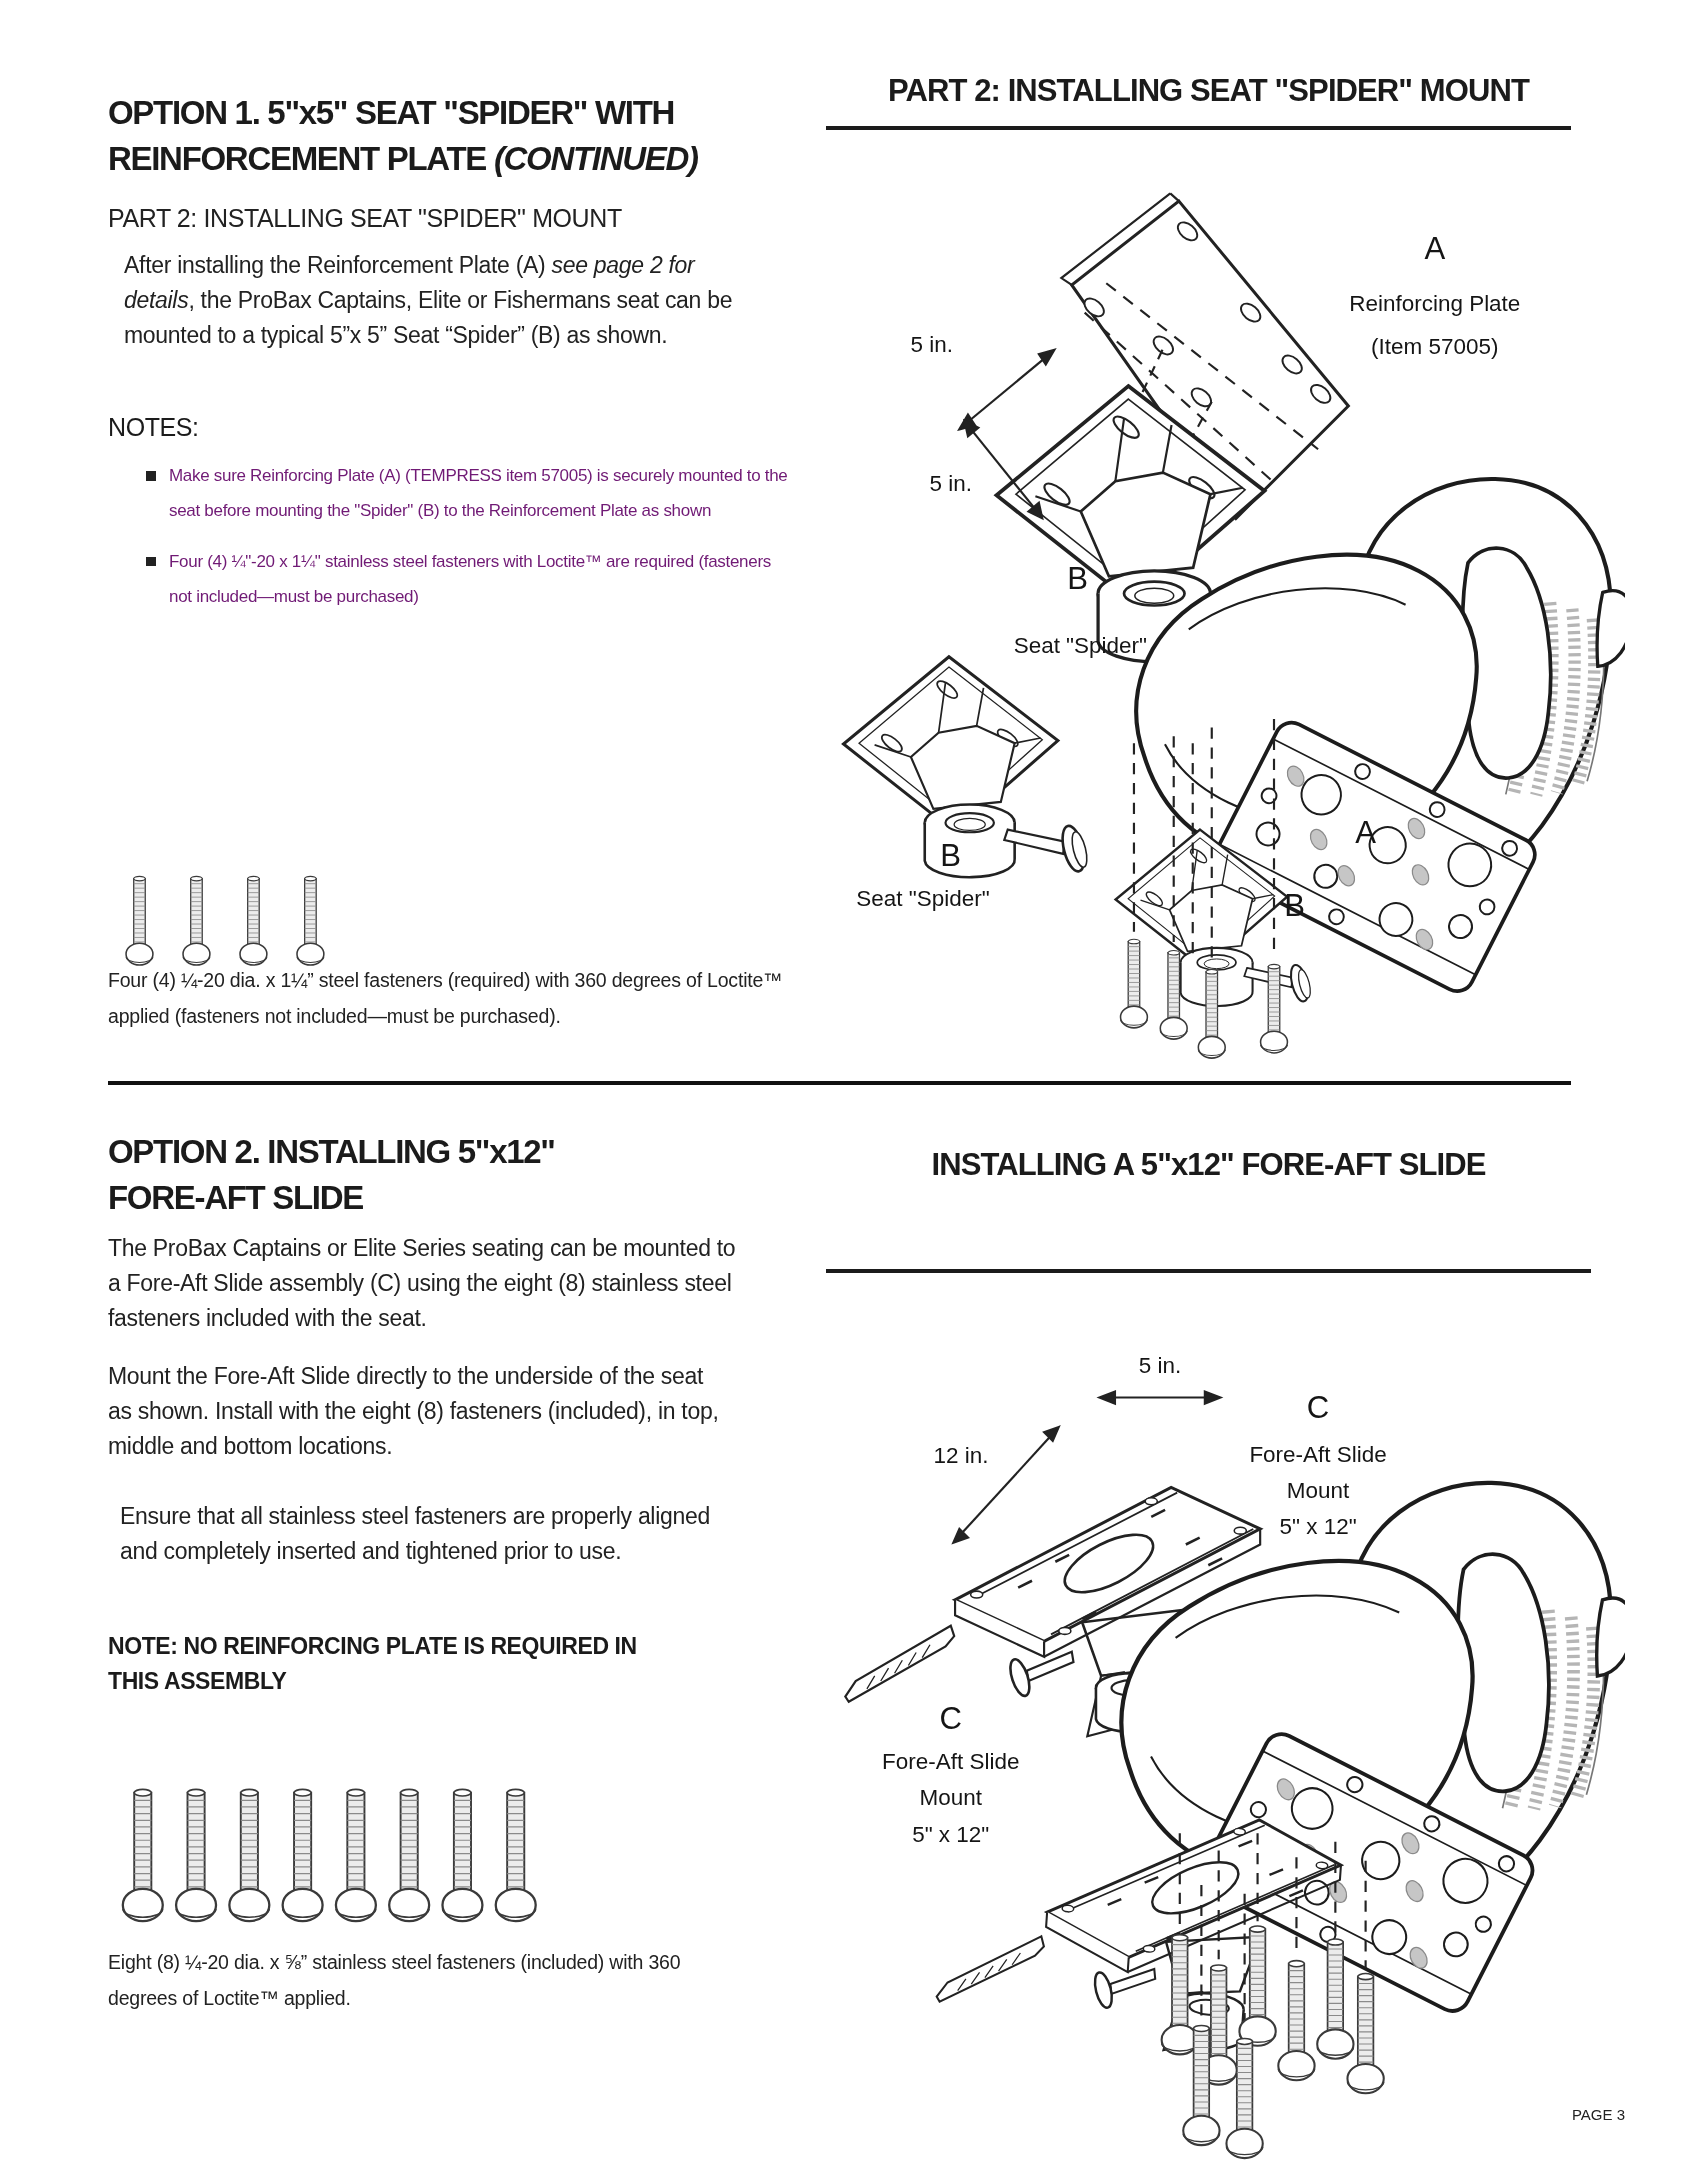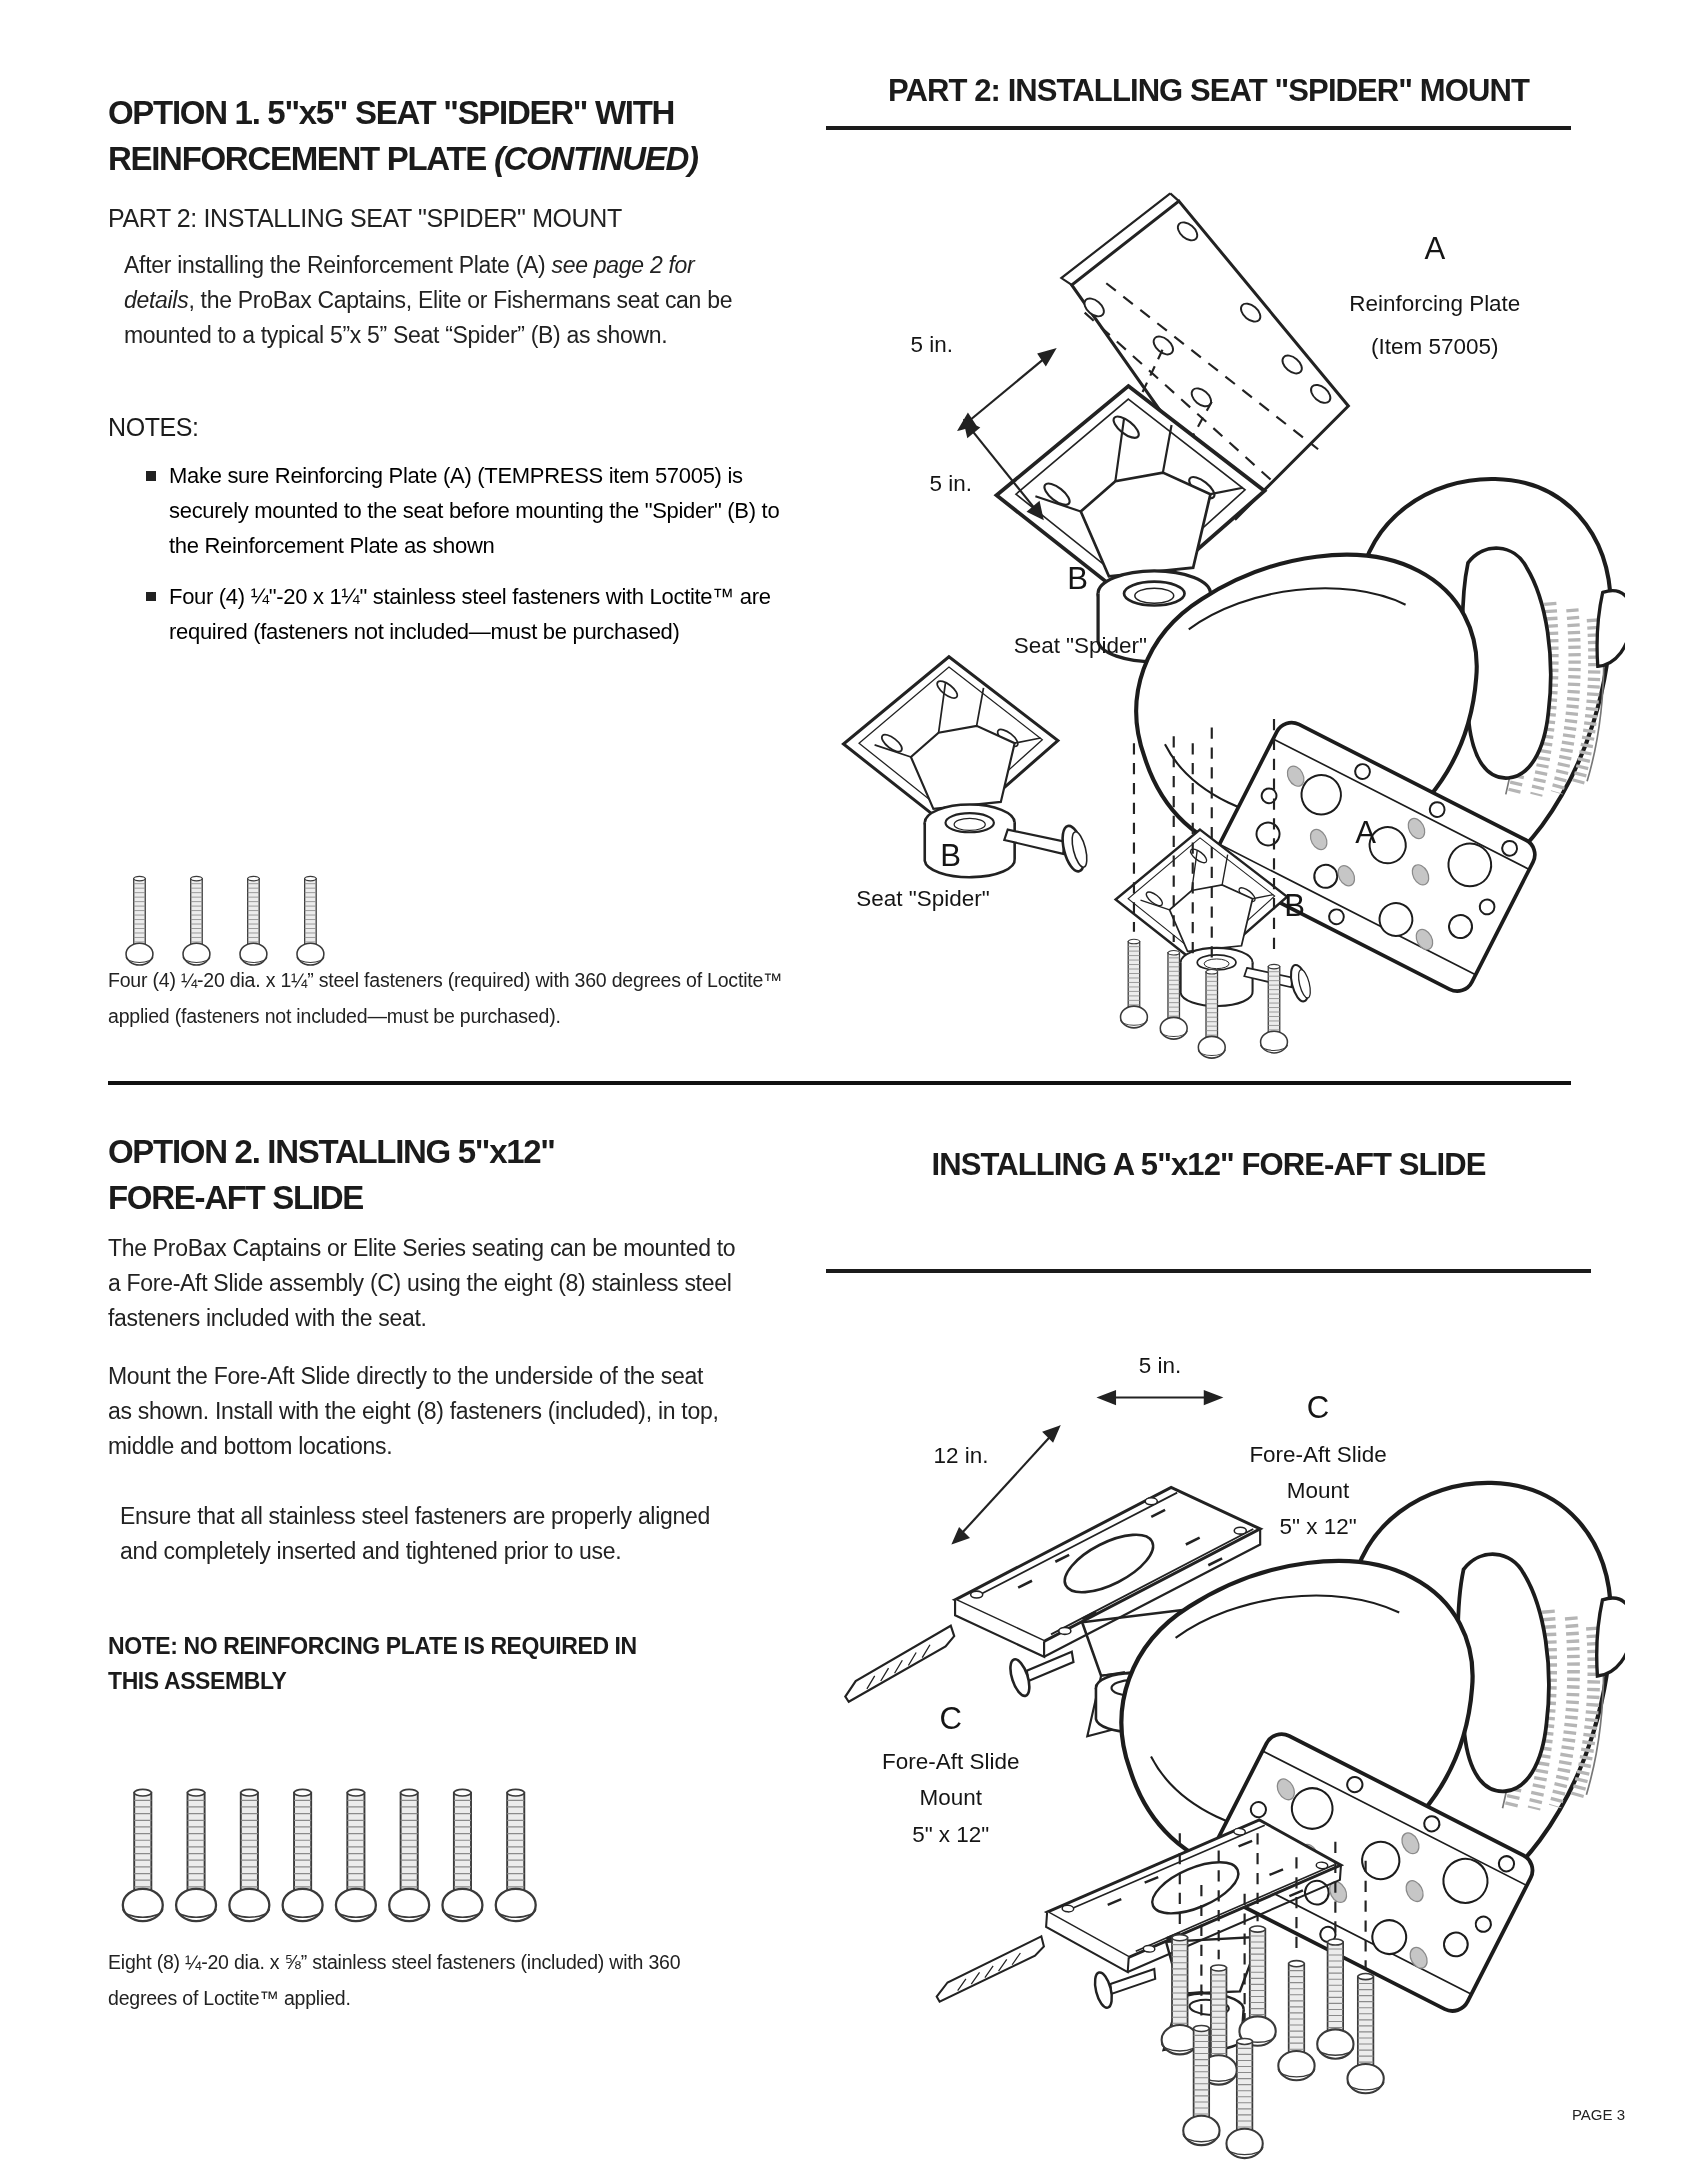--- a/index.html
+++ b/index.html
@@ -7,21 +7,21 @@
         font-family:"Liberation Sans",sans-serif;color:#1b1b1b;}
   .abs{position:absolute;}
   .h1{font-size:33px;font-weight:bold;letter-spacing:-1.3px;line-height:46px;color:#1b1b1b;}
   .h1 .it{font-style:italic;}
   .subhead{font-size:25px;letter-spacing:-0.4px;color:#222;}
   .body-text{font-size:23px;line-height:35px;letter-spacing:-0.3px;color:#222;}
   .body-text .it{font-style:italic;}
   .notes-head{font-size:25px;font-weight:normal;letter-spacing:-0.4px;}
   ul.notes{list-style:none;margin:0;padding:0;}
   ul.notes li{position:relative;margin:0 0 15.6px 0;padding-left:61px;
-      font-size:22px;line-height:35px;letter-spacing:-0.3px;color:#000000;}
+      font-size:17px;line-height:35px;letter-spacing:-0.3px;color:#701a75;}
   ul.notes li::before{content:"";position:absolute;left:38px;top:13px;width:9.5px;height:9.5px;background:#222;}
   .caption{font-size:19.5px;line-height:36px;letter-spacing:-0.2px;color:#222;}
   .note-bold{font-size:23px;font-weight:bold;line-height:35px;letter-spacing:-0.4px;}
   .rtitle{font-size:31px;font-weight:bold;letter-spacing:-0.9px;text-align:center;}
   .rule{background:#1b1b1b;height:3.5px;}
   .divider{background:#111;height:4.3px;}
   .pagenum{font-size:15px;letter-spacing:0;color:#222;}
   svg text{font-family:"Liberation Sans",sans-serif;fill:#151515;}
   .dg-letter{font-size:36px;}
   .dg-label{font-size:26px;}

